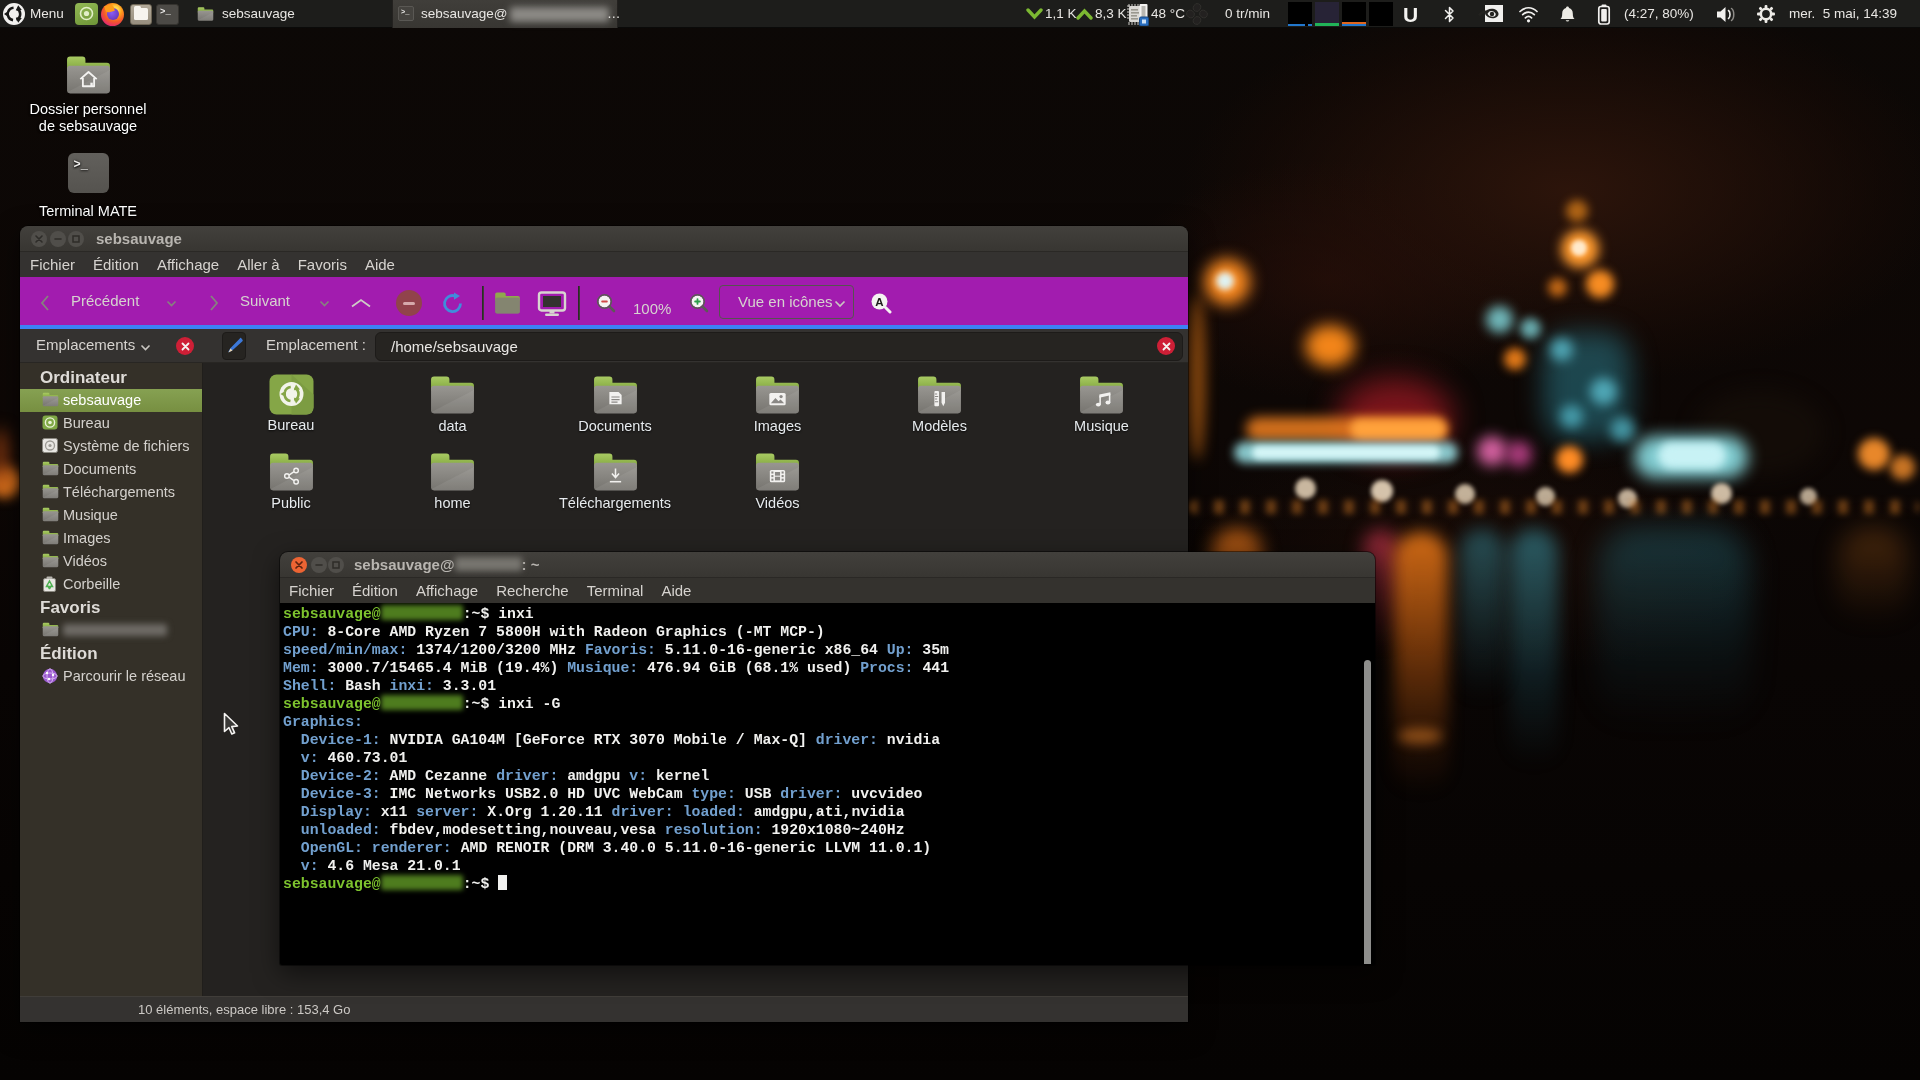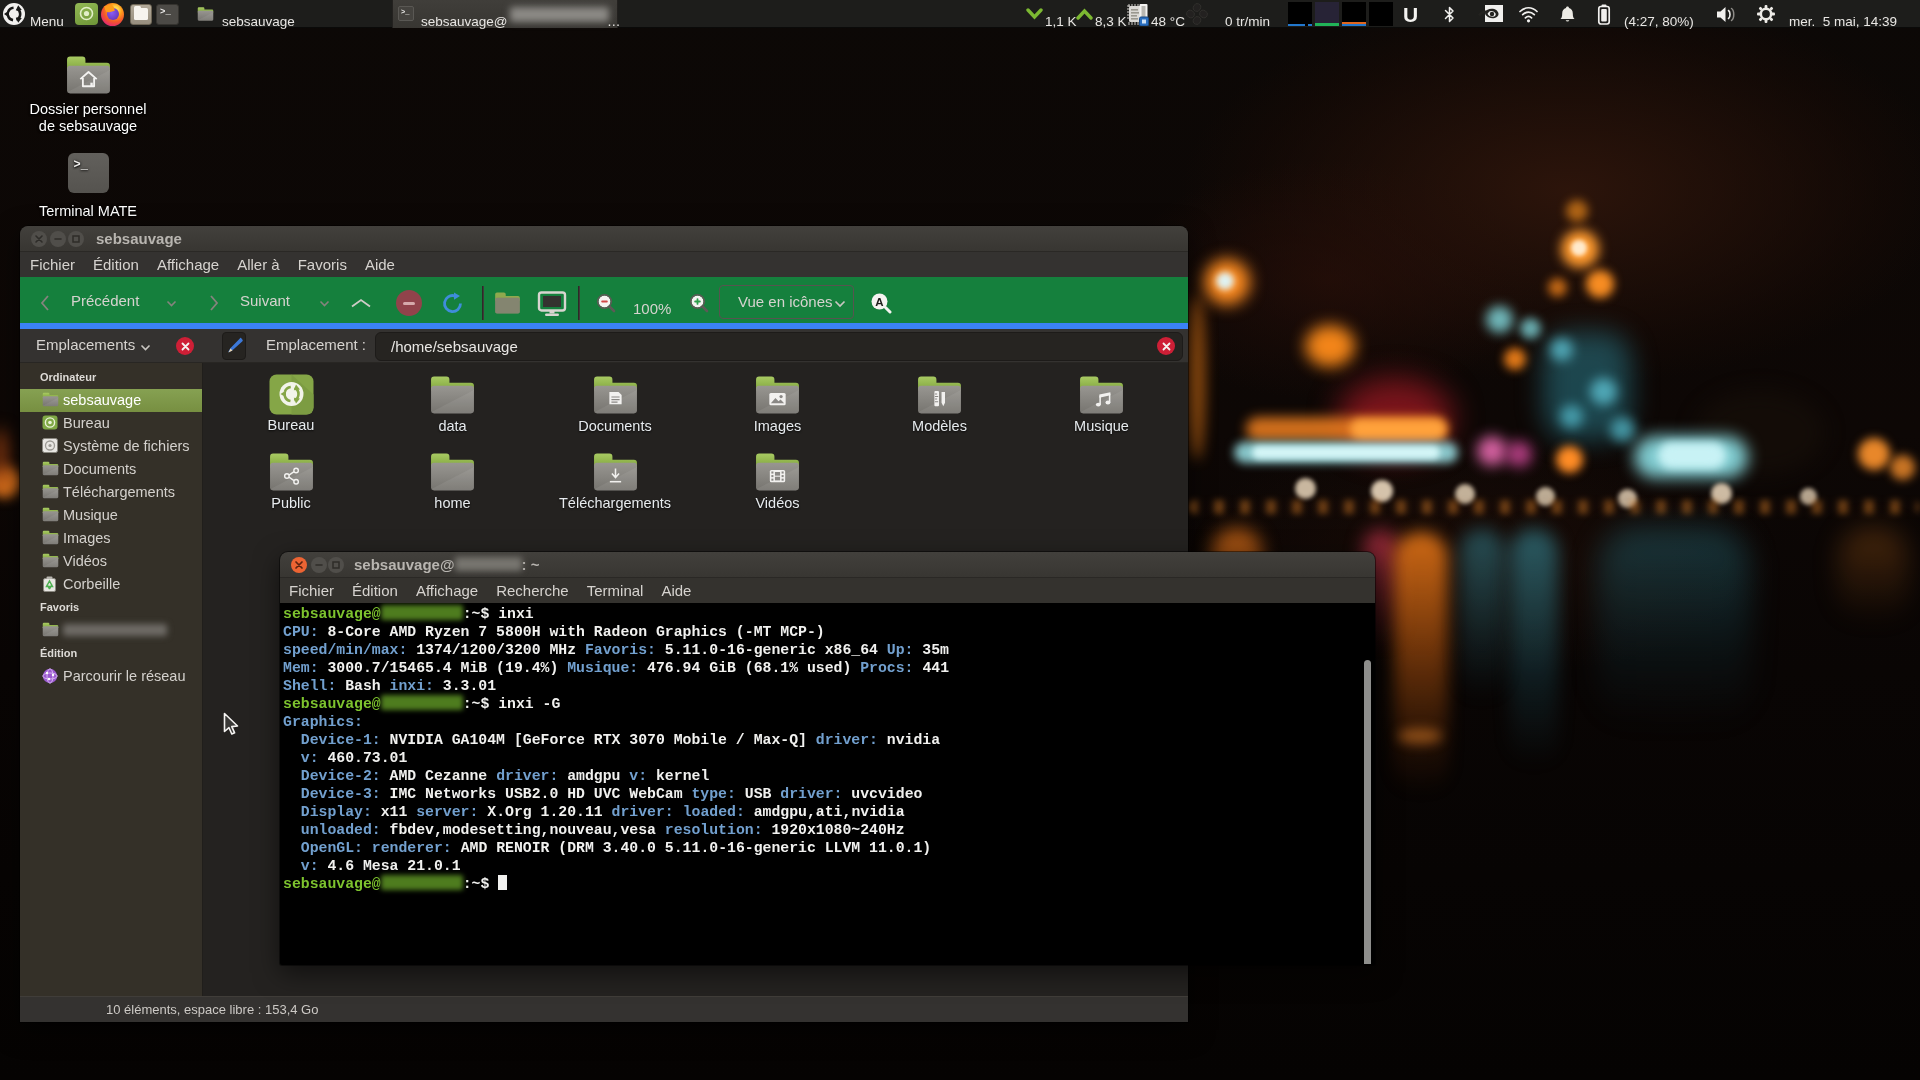--- a/index.html
+++ b/index.html
@@ -1,40 +1,40 @@
 <!DOCTYPE html>
 <html><head><meta charset="utf-8">
 <style>
 *{margin:0;padding:0;box-sizing:border-box}
 html,body{width:1920px;height:1080px;overflow:hidden;background:#080504;font-family:"Liberation Sans",sans-serif}
 #root{position:relative;width:1920px;height:1080px;overflow:hidden;background:linear-gradient(180deg,#0c0806 0%,#0d0705 40%,#090504 62%,#050302 100%)}
 .abs{position:absolute}
 .blob{position:absolute;border-radius:50%}
 
 #panel{position:absolute;left:0;top:0;width:1920px;height:28px;background:#1d1d1b;border-bottom:1px solid rgba(0,0,0,.65);z-index:50}
-#panel .txt{position:absolute;top:8px;height:28px;line-height:28px;color:#e8e6e3;font-size:13.5px;white-space:pre}
+#panel .txt{position:absolute;top:0;height:28px;line-height:28px;color:#e8e6e3;font-size:13.5px;white-space:pre}
 .wsq{position:absolute;top:2px;width:24px;height:24px;background:#000}
 
 .win{position:absolute;border-radius:9px 9px 0 0;box-shadow:0 8px 26px rgba(0,0,0,.55), 0 0 0 1px rgba(0,0,0,.45)}
 .tbar{position:absolute;left:0;top:0;right:0;height:26px;background:linear-gradient(180deg,#42403c,#383632);border-radius:8px 8px 0 0;border-bottom:1px solid #2a2825}
 .wbtn{position:absolute;top:5px;width:16px;height:16px;border-radius:50%;background:#504e4a}
 .wbtn svg{position:absolute;left:3px;top:3px}
 .ttxt{position:absolute;top:0;height:26px;line-height:26px;font-weight:bold;font-size:15px;color:#b8b5b0;white-space:pre}
 .mbar{position:absolute;left:0;right:0;height:25px;background:#343230;display:flex;line-height:25px;font-size:15px;color:#d6d3cf}
 .mbar span{padding:0 9px;white-space:pre}
 
 #caja{left:20px;top:226px;width:1168px;height:796px;background:#242220}
 #caja .mbar{top:26px}
-#toolbar{position:absolute;left:0;top:51px;right:0;height:52px;background:#15803d;border-bottom:6px solid #3b82f6}
+#toolbar{position:absolute;left:0;top:51px;right:0;height:52px;background:#a21caf;border-bottom:4px solid #3b82f6}
 #locbar{position:absolute;left:0;top:103px;right:0;height:34px;background:#343230;border-bottom:1px solid #282623}
 #cbody{position:absolute;left:0;top:137px;right:0;bottom:26px}
 #sidebar{position:absolute;left:0;top:0;width:183px;bottom:0;background:#343028;border-right:1px solid #201e1b;overflow:hidden}
 #cview{position:absolute;left:184px;top:0;right:0;bottom:0;background:#242220}
 #statusbar{position:absolute;left:0;right:0;bottom:0;height:26px;background:#343230;border-top:1px solid #403d39;line-height:25px;font-size:13px;color:#ccc9c5}
-.shead{height:23px;line-height:23px;padding-left:20px;font-weight:bold;font-size:11px;color:#dedbd7;white-space:nowrap}
+.shead{height:23px;line-height:23px;padding-left:20px;font-weight:bold;font-size:17px;color:#dedbd7;white-space:nowrap}
 .srow{position:relative;height:23px;line-height:23px;padding-left:43px;font-size:14.5px;color:#d4d1cd;white-space:nowrap}
 .srow svg,.srow .sic{position:absolute;left:22px;top:3px}
 .sel{background:linear-gradient(180deg,#86a152,#778f41);color:#fff}
 .ficon{position:absolute;width:150px;text-align:center;color:#e7ebee;font-size:14.5px;text-shadow:0 1px 2px rgba(0,0,0,.8)}
 .ficon .lbl{margin-top:2px;line-height:16px}
 
 #term{left:280px;top:552px;width:1095px;height:413px;background:#000;border-radius:8px 8px 2px 2px}
 #term .mbar{top:26px;background:#34322e}
 #screen{position:absolute;left:1px;top:51px;right:1px;bottom:1px;background:#000;overflow:hidden}
 #tpre{position:absolute;left:2px;top:2px;font-family:"Liberation Mono",monospace;font-size:14.8px;font-weight:bold;line-height:18px;white-space:pre;color:#f1f1ef}
@@ -553,21 +553,21 @@
                 <rect x="27" y="23" width="2" height="2"></rect>
                 <rect x="27" y="26.5" width="2" height="2"></rect>
                 <rect x="20.5" y="20" width="5" height="3.6"></rect>
                 <rect x="20.5" y="24.6" width="5" height="3.6"></rect>
               </g>
             </svg>
             <div class="lbl">Vidéos</div>
           </div>
         </div>
   </div>
-  <div id="statusbar"><span style="margin-left:86px">10 éléments, espace libre : 153,4 Go</span></div>
+  <div id="statusbar"><span style="margin-left:118px">10 éléments, espace libre : 153,4 Go</span></div>
 </div>
 
 <div class="win" id="term">
   <div class="tbar"></div>
   <div class="wbtn" style="left:11px;background:#ed6433">
         <svg width="10" height="10" viewBox="0 0 10 10">
           <path d="M2 2 L8 8 M8 2 L2 8" stroke="#5d2310" stroke-width="1.7" stroke-linecap="round"></path>
         </svg>
       </div>
   <div class="wbtn" style="left:30.5px">

